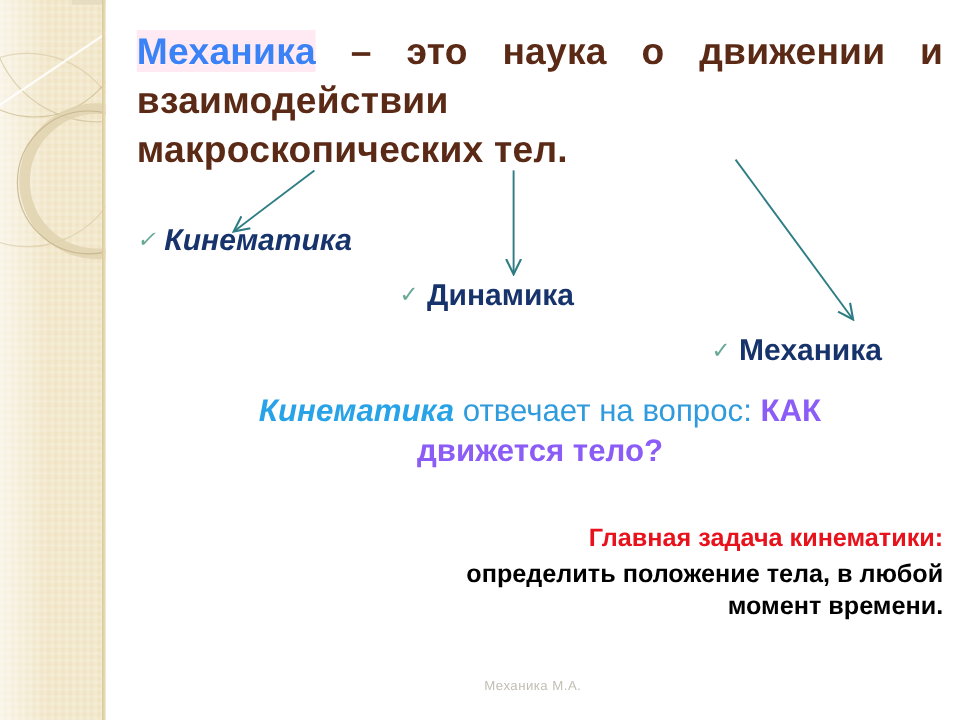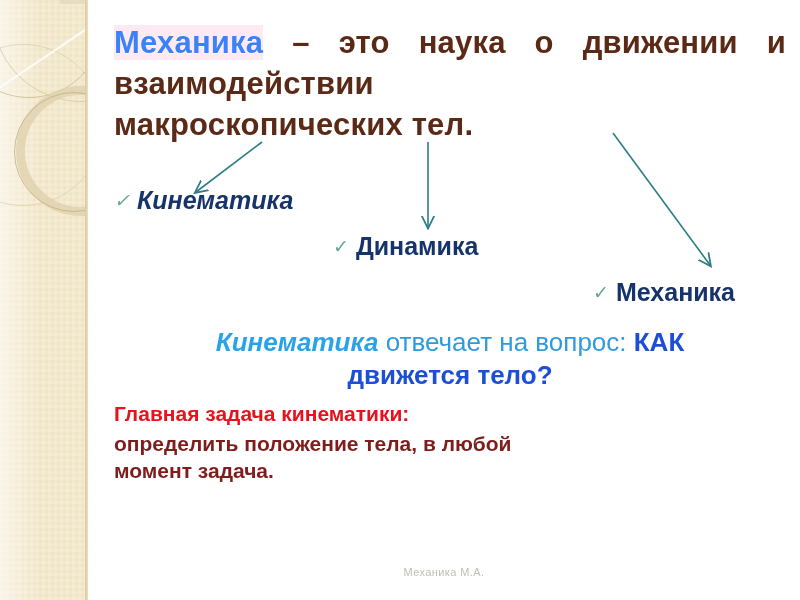--- a/index.html
+++ b/index.html
@@ -178,45 +178,45 @@
   }
   #question .kin {
     font-style: italic;
     color: #29a3e8;
   }
   #question .plain {
     font-weight: normal;
     color: #2f9bdd;
   }
   #question .kak {
-    color: #1d4ed8;
+    color: #8b5cf6;
   }
 
   
   #task {
     position: absolute;
     left: 26px;
-    top: 401px;
+    top: 436px;
     width: 672px;
-    text-align: left;
+    text-align: right;
     line-height: 1.26;
     text-shadow: 0 1px 0 rgba(255,255,255,.5);
   }
   #task .head {
     display: block;
     font-size: 21px;
     font-weight: bold;
     color: #e8121c;
     margin-bottom: 4px;
   }
   #task .body {
     display: block;
     font-size: 21px;
     font-weight: bold;
-    color: #7f1d1d;
+    color: #000000;
   }
 
   
   #footer {
     position: absolute;
     left: 0;
     top: 566px;
     width: 712px;
     text-align: center;
     font-size: 11px;
@@ -271,21 +271,21 @@
     </div>
 
     <div id="question">
       <span class="kin">Кинематика</span><span class="plain"> отвечает на вопрос: </span><span class="kak">КАК</span>
       <div class="kak">движется тело?</div>
     </div>
 
     <div id="task">
       <span class="head">Главная задача кинематики:</span>
       <span class="body">определить положение тела, в любой</span>
-      <span class="body">момент задача.</span>
+      <span class="body">момент времени.</span>
     </div>
 
     <div id="footer">Механика М.А.</div>
   </div>
 
   <svg id="arrows" viewBox="0 0 800 600">
     <defs>
       <marker id="ah" markerWidth="9" markerHeight="9" refX="7" refY="4.5" orient="auto">
         <path d="M0,0.6 L8,4.5 L0,8.4" fill="none" stroke="#2e7d85" stroke-width="1.1"></path>
       </marker>

